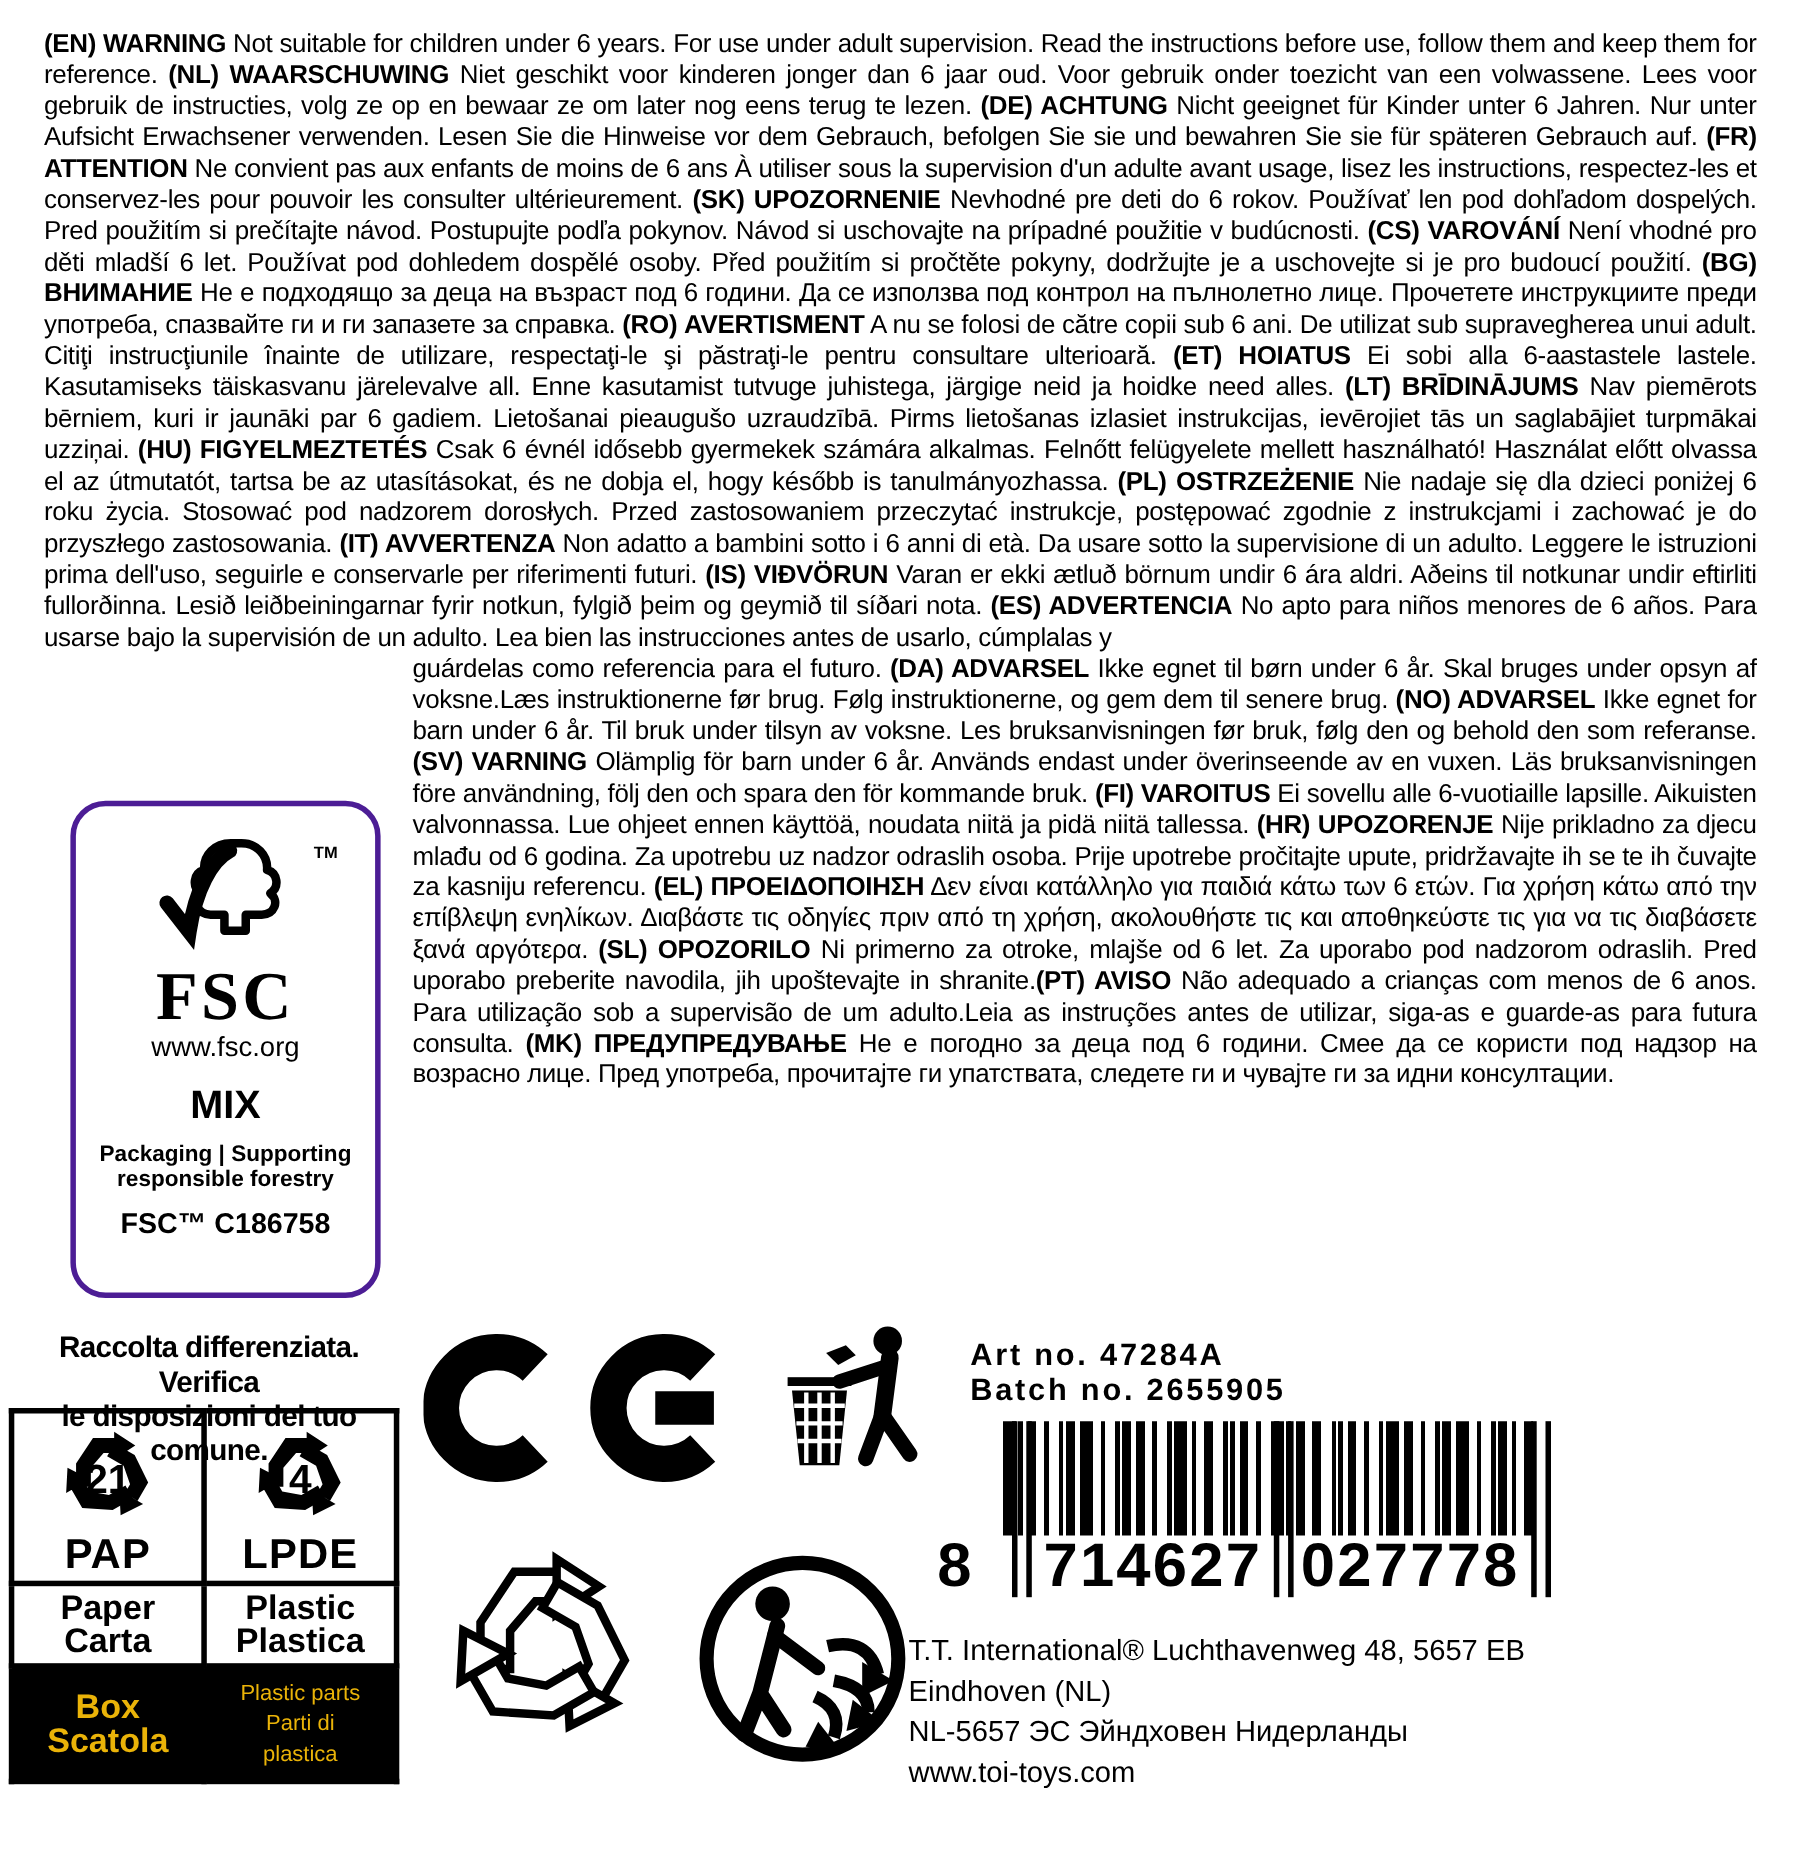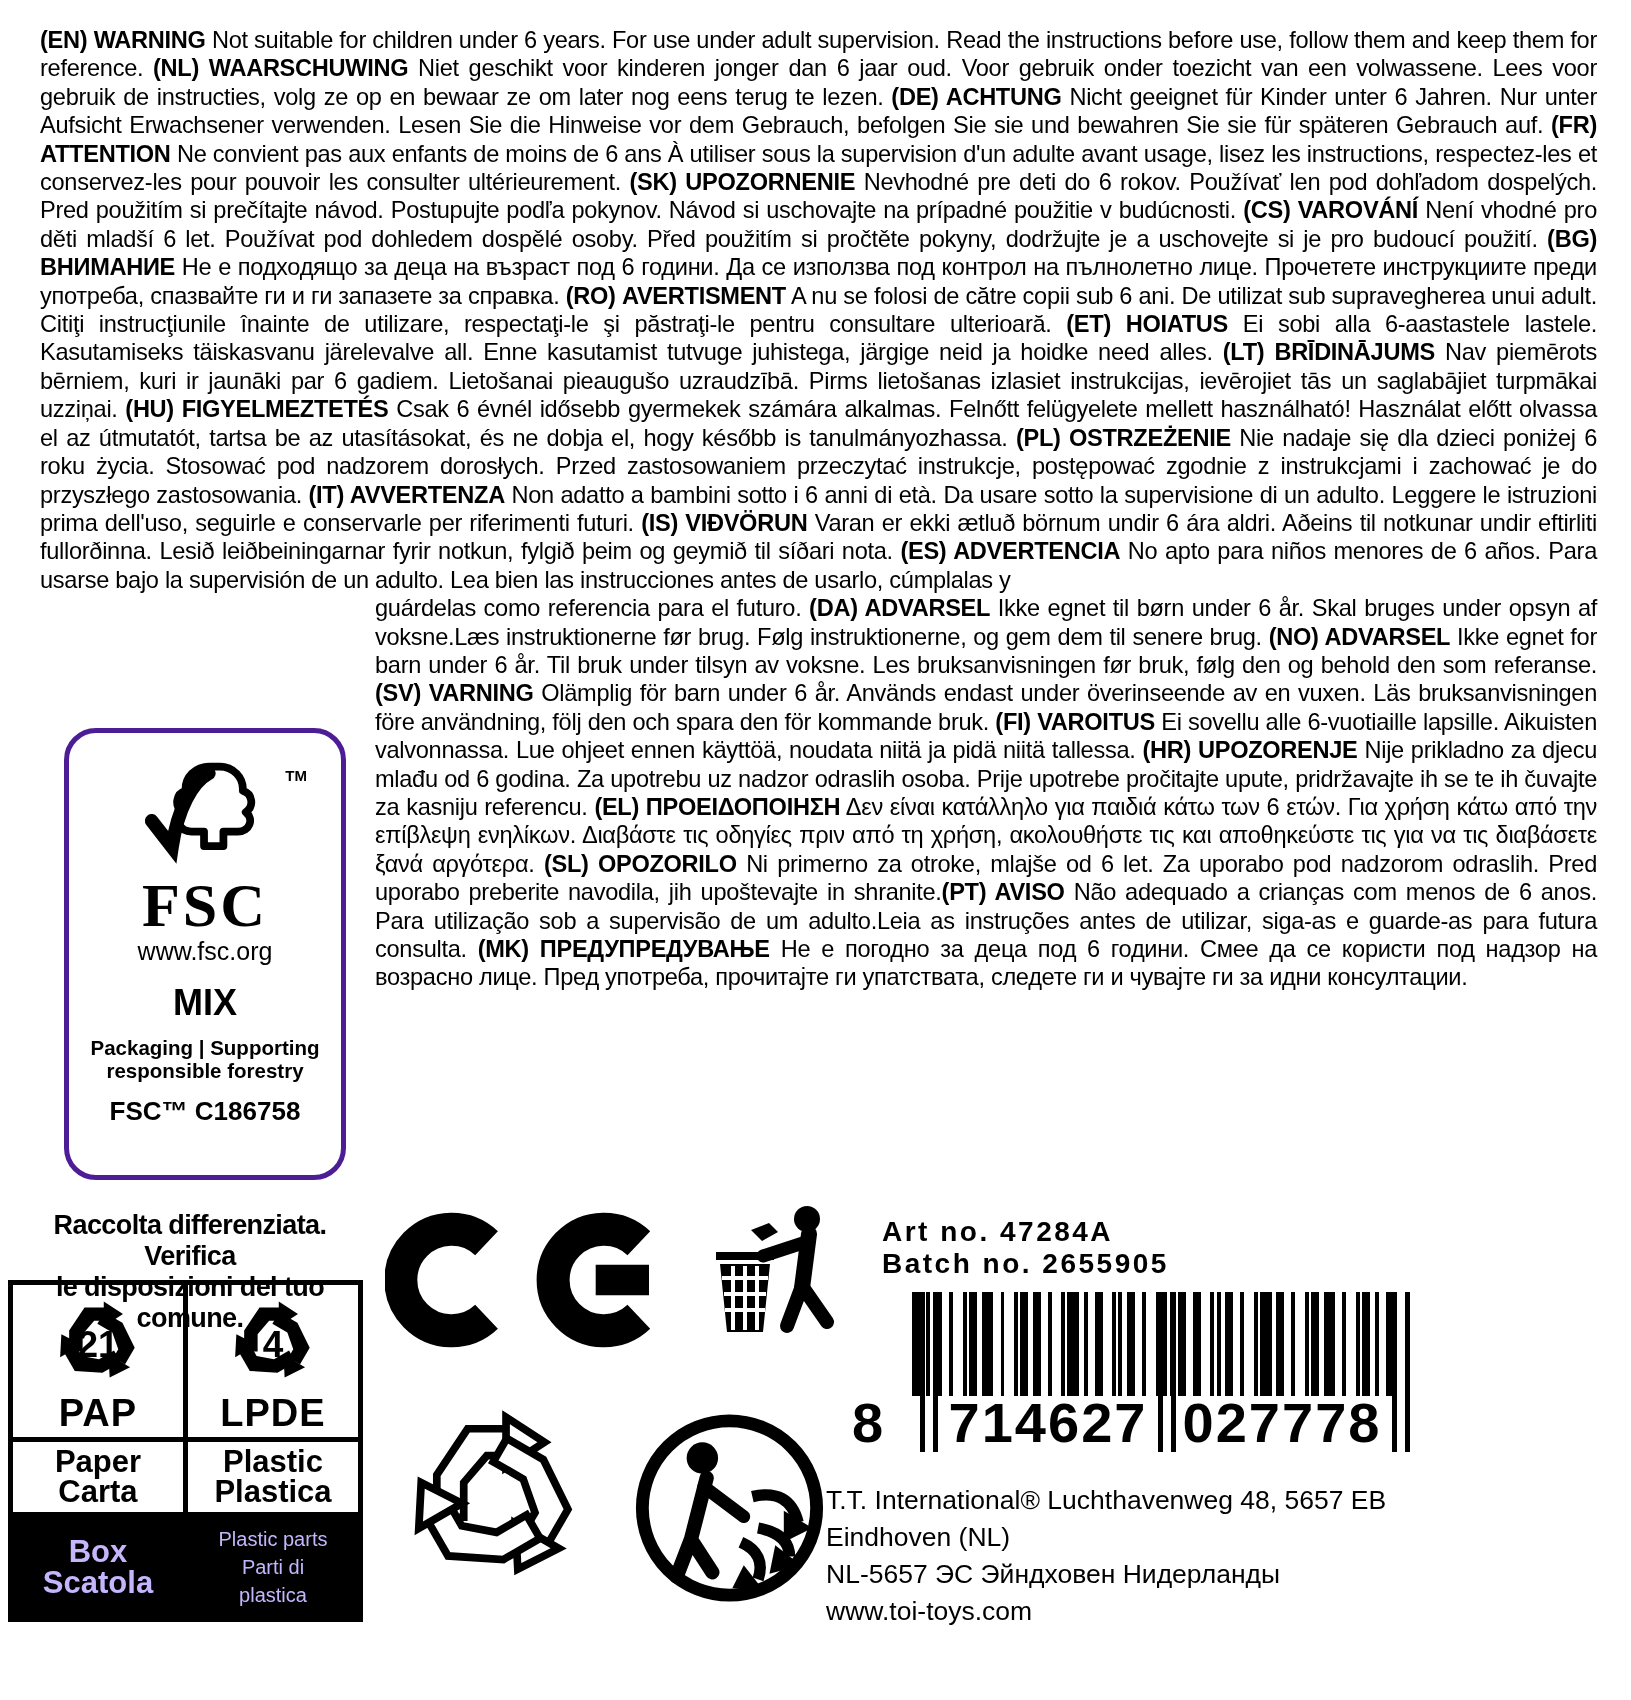--- a/index.html
+++ b/index.html
@@ -29,21 +29,21 @@
   .raccolta{position:absolute;left:8px;top:8px;width:364px;text-align:center;
     font-size:27px;font-weight:bold;line-height:31px;letter-spacing:-0.6px;}
   .rtable{position:absolute;left:8px;top:78px;border-collapse:collapse;}
   .rtable td{border:5px solid #000;width:170px;text-align:center;vertical-align:middle;padding:2px 0;}
   .cell-sym{height:148px;}
   .sym-wrap{position:relative;width:120px;height:104px;margin:0 auto;}
   .sym-num{position:absolute;left:0;right:0;top:32px;text-align:center;
     font-size:37px;font-weight:bold;}
   .material{font-size:38px;font-weight:bold;line-height:34px;letter-spacing:1px;}
   .cell-name{font-size:31px;font-weight:bold;line-height:30px;height:66px;}
-  .row-dark td{background:#000;color:#c4b5fd;}
+  .row-dark td{background:#000;color:#eab308;}
   .cell-part1{font-size:31px;font-weight:bold;line-height:31px;height:96px;}
   .cell-part2{font-size:20px;font-weight:normal;line-height:28px;height:96px;}
   .ce-mark{position:absolute;left:385px;top:8px;}
   .tidyman{position:absolute;left:703px;top:0;}
   .mobius{position:absolute;left:392px;top:196px;}
   .triman{position:absolute;left:627px;top:206px;}
   
   .rightcol{position:absolute;left:810px;top:14px;width:700px;}
   .pn-row{display:flex;justify-content:space-between;padding:0 150px 0 72px;
     font-size:28px;font-weight:bold;letter-spacing:2.5px;flex-direction:column;}

